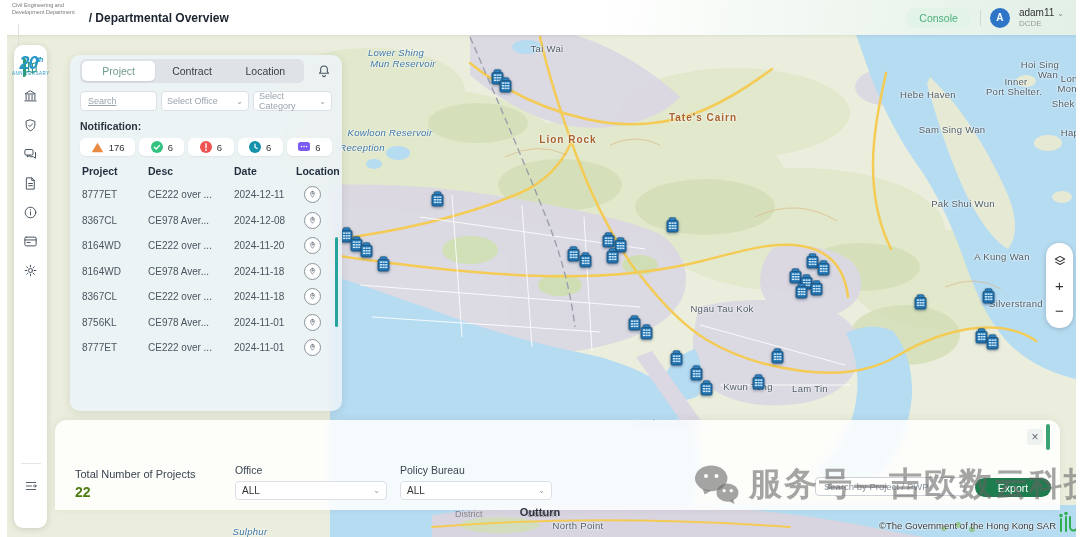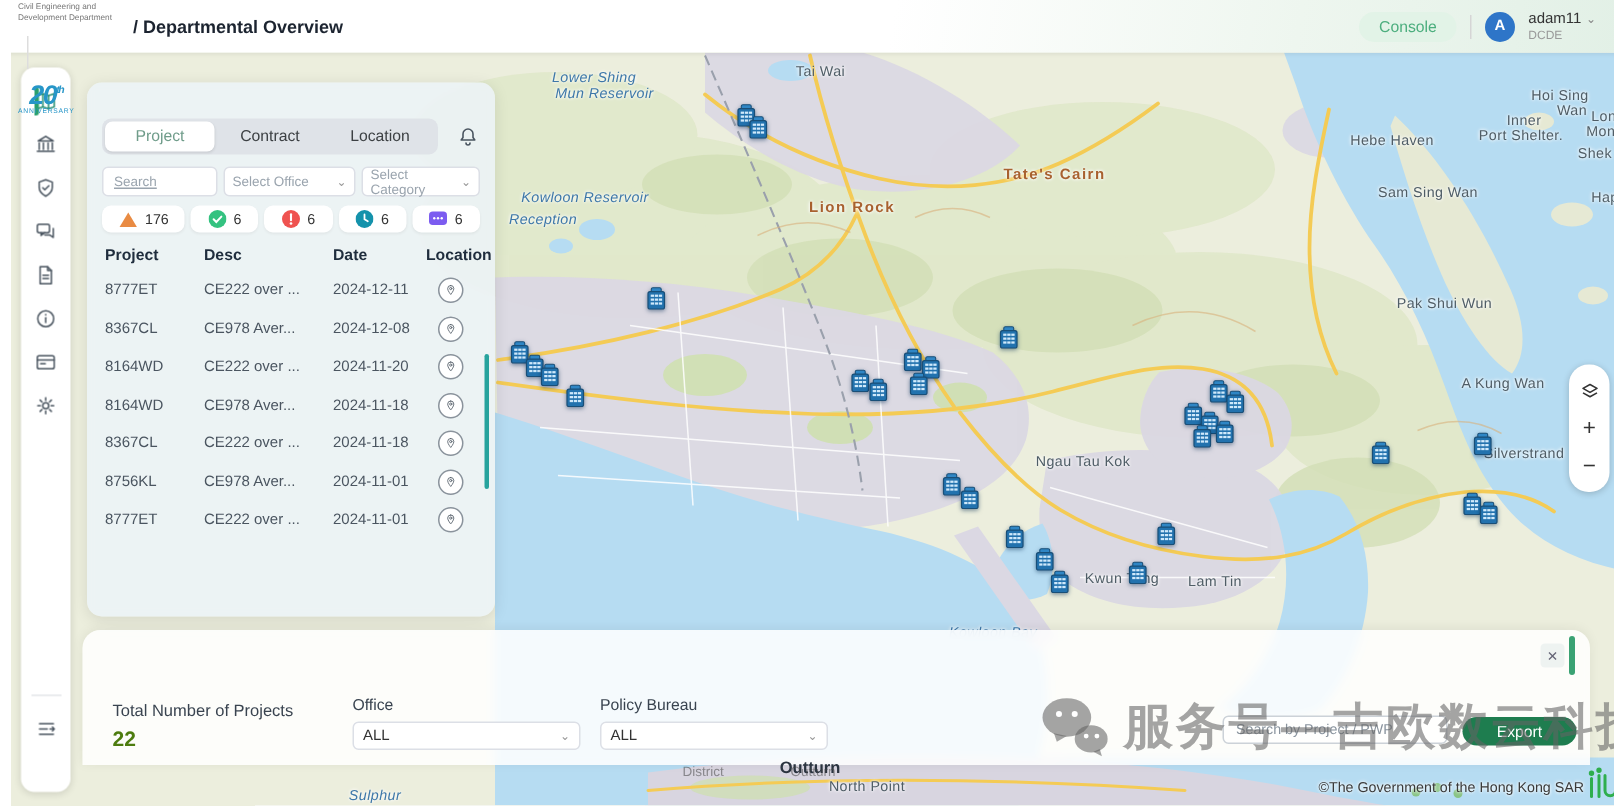--- a/index.html
+++ b/index.html
@@ -57,23 +57,23 @@
   
   .side{position:absolute;left:14px;top:45px;width:33px;height:475px;background:#fff;border-radius:9px;
         box-shadow:0 1px 6px rgba(0,0,0,.15);z-index:25;display:flex;flex-direction:column;align-items:center;padding-top:8px;}
   .side-icon{position:relative;width:100%;display:flex;justify-content:center;padding:7px 0;color:#4a5560;cursor:pointer;}
   .side-icon.active{color:#1d8a6a;}
   .side-icon.active::before{content:'';position:absolute;left:0;top:5px;bottom:5px;width:3px;background:#2aa06e;border-radius:0 2px 2px 0;}
   .side-bottom{margin-top:auto;width:100%;display:flex;flex-direction:column;align-items:center;padding-bottom:28px;}
   .side-sep{width:20px;height:1px;background:#e3e6e9;margin-bottom:8px;}
 
   
-  .panel{position:absolute;left:58px;top:55px;width:272px;height:356px;border-radius:10px;z-index:20;
+  .panel{position:absolute;left:70px;top:55px;width:272px;height:356px;border-radius:10px;z-index:20;
          background:rgba(236,243,248,.85);backdrop-filter:blur(3px);box-shadow:0 2px 10px rgba(0,0,0,.1);
-         padding:24px 10px;box-sizing:border-box;}
+         padding:4px 10px;box-sizing:border-box;}
   .tabs-row{display:flex;align-items:center;}
   .tabs{flex:1;display:flex;background:#dfe3e8;border-radius:6px;padding:2px;margin-right:12px;}
   .tab{flex:1;text-align:center;font-size:10.5px;color:#3c4043;padding:4px 0;border-radius:5px;cursor:pointer;}
   .tab.active{background:#fff;color:#6f9c8a;box-shadow:0 1px 2px rgba(0,0,0,.1);}
   .bell{color:#4a5560;cursor:pointer;display:flex;}
   .fields-row{display:flex;gap:4px;margin-top:8px;}
   .field{height:20px;background:#fff;border:1px solid #dcdfe6;border-radius:4px;font-size:9px;color:#9aa4ae;
          display:flex;align-items:center;padding:0 5px;box-sizing:border-box;cursor:pointer;}
   .field input{border:none;outline:none;width:100%;font-size:9px;color:#333;background:transparent;
                font-family:"Liberation Sans",sans-serif;}
@@ -841,20 +841,21 @@
       </div>
       <div class="field f-office">
         <span>Select Office</span>
         <span class="caret">⌄</span>
       </div>
       <div class="field f-cat">
         <span>Select Category</span>
         <span class="caret">⌄</span>
       </div>
     </div>
+    <div class="notif-label">Notification:</div>
     <div class="badges" id="badges">
         <div class="chip">
           <span style="display:flex">
             <svg width="13" height="11" viewBox="0 0 14 12">
               <path d="M7 .8 13.3 11.2H.7Z" fill="#e98b43"></path>
             </svg>
           </span>
           <span>176</span>
         </div>
         <div class="chip">

